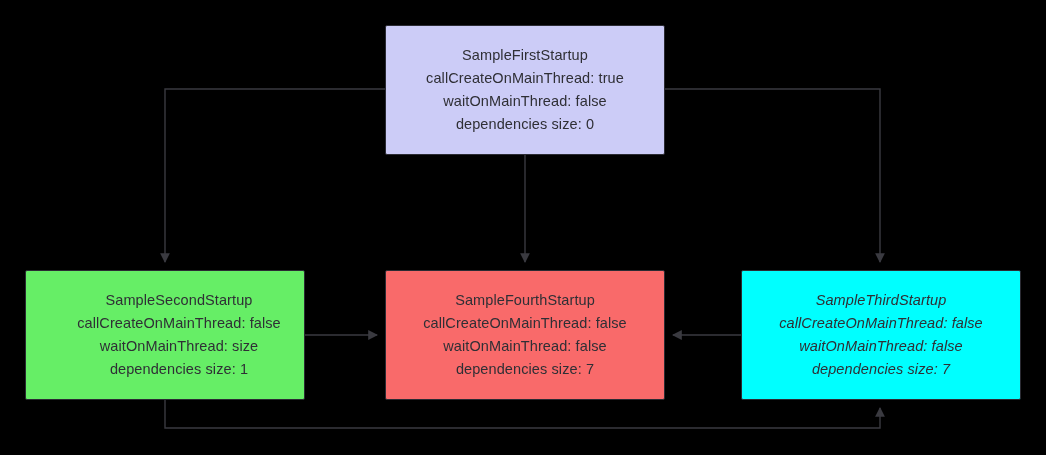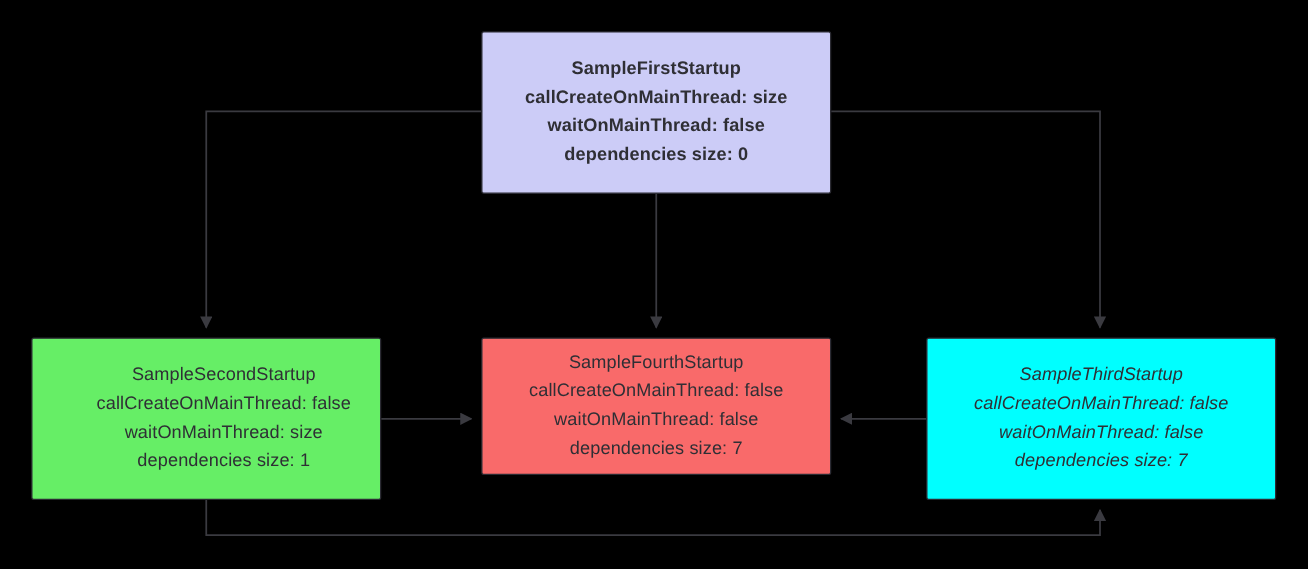--- a/index.html
+++ b/index.html
@@ -64,35 +64,35 @@
       <path d="M 665 89 L 880 89 L 880 262" marker-end="url(#arrow-down)"></path>
 
       <path d="M 305 335 L 377 335" marker-end="url(#arrow-down)"></path>
 
       <path d="M 741 335 L 673 335" marker-end="url(#arrow-down)"></path>
 
       <path d="M 165 400 L 165 428 L 880 428 L 880 408" marker-end="url(#arrow-down)"></path>
     </g>
   </svg>
 
-  <div class="node" style="left: 385px; top: 25px; width: 280px; height: 130px; background: rgb(204, 204, 247); border-color: rgb(43, 43, 51); color: rgb(47, 47, 53); font-weight: bold;">
+  <div class="node" style="left: 385px; top: 25px; width: 280px; height: 130px; background: rgb(204, 204, 247); border-color: rgb(43, 43, 51); color: rgb(47, 47, 53);">
     <span class="line">SampleFirstStartup</span>
-    <span class="line">callCreateOnMainThread: size</span>
+    <span class="line">callCreateOnMainThread: true</span>
     <span class="line">waitOnMainThread: false</span>
     <span class="line">dependencies size: 0</span>
   </div>
 
   <div class="node" style="left: 25px; top: 270px; width: 280px; height: 130px; background: rgb(102, 238, 102); border-color: rgb(43, 43, 51); color: rgb(47, 47, 53); padding-left: 28px;">
     <span class="line">SampleSecondStartup</span>
     <span class="line">callCreateOnMainThread: false</span>
     <span class="line">waitOnMainThread: size</span>
     <span class="line">dependencies size: 1</span>
   </div>
 
-  <div class="node" style="left: 385px; top: 270px; width: 280px; height: 110px; background: rgb(249, 106, 106); border-color: rgb(43, 43, 51); color: rgb(47, 47, 53);">
+  <div class="node" style="left: 385px; top: 270px; width: 280px; height: 130px; background: rgb(249, 106, 106); border-color: rgb(43, 43, 51); color: rgb(47, 47, 53);">
     <span class="line">SampleFourthStartup</span>
     <span class="line">callCreateOnMainThread: false</span>
     <span class="line">waitOnMainThread: false</span>
     <span class="line">dependencies size: 7</span>
   </div>
 
   <div class="node" style="left: 741px; top: 270px; width: 280px; height: 130px; background: rgb(0, 255, 255); border-color: rgb(43, 43, 51); color: rgb(47, 47, 53); font-style: italic;">
     <span class="line">SampleThirdStartup</span>
     <span class="line">callCreateOnMainThread: false</span>
     <span class="line">waitOnMainThread: false</span>

